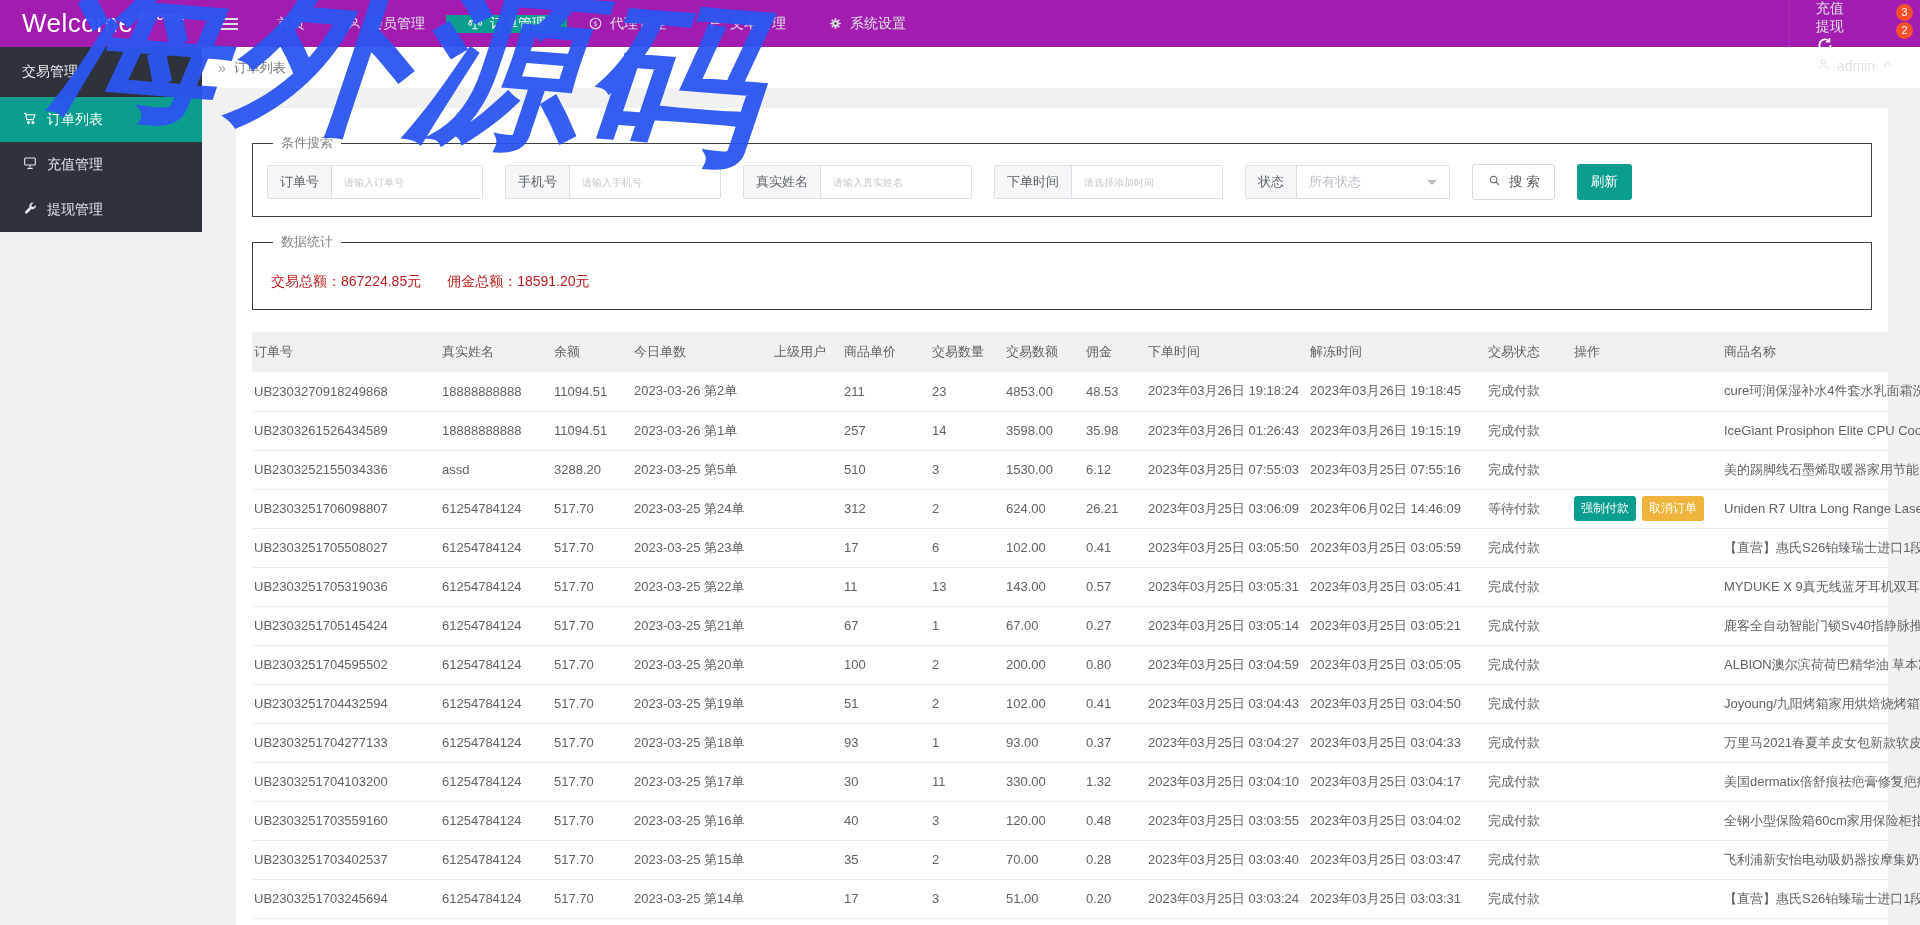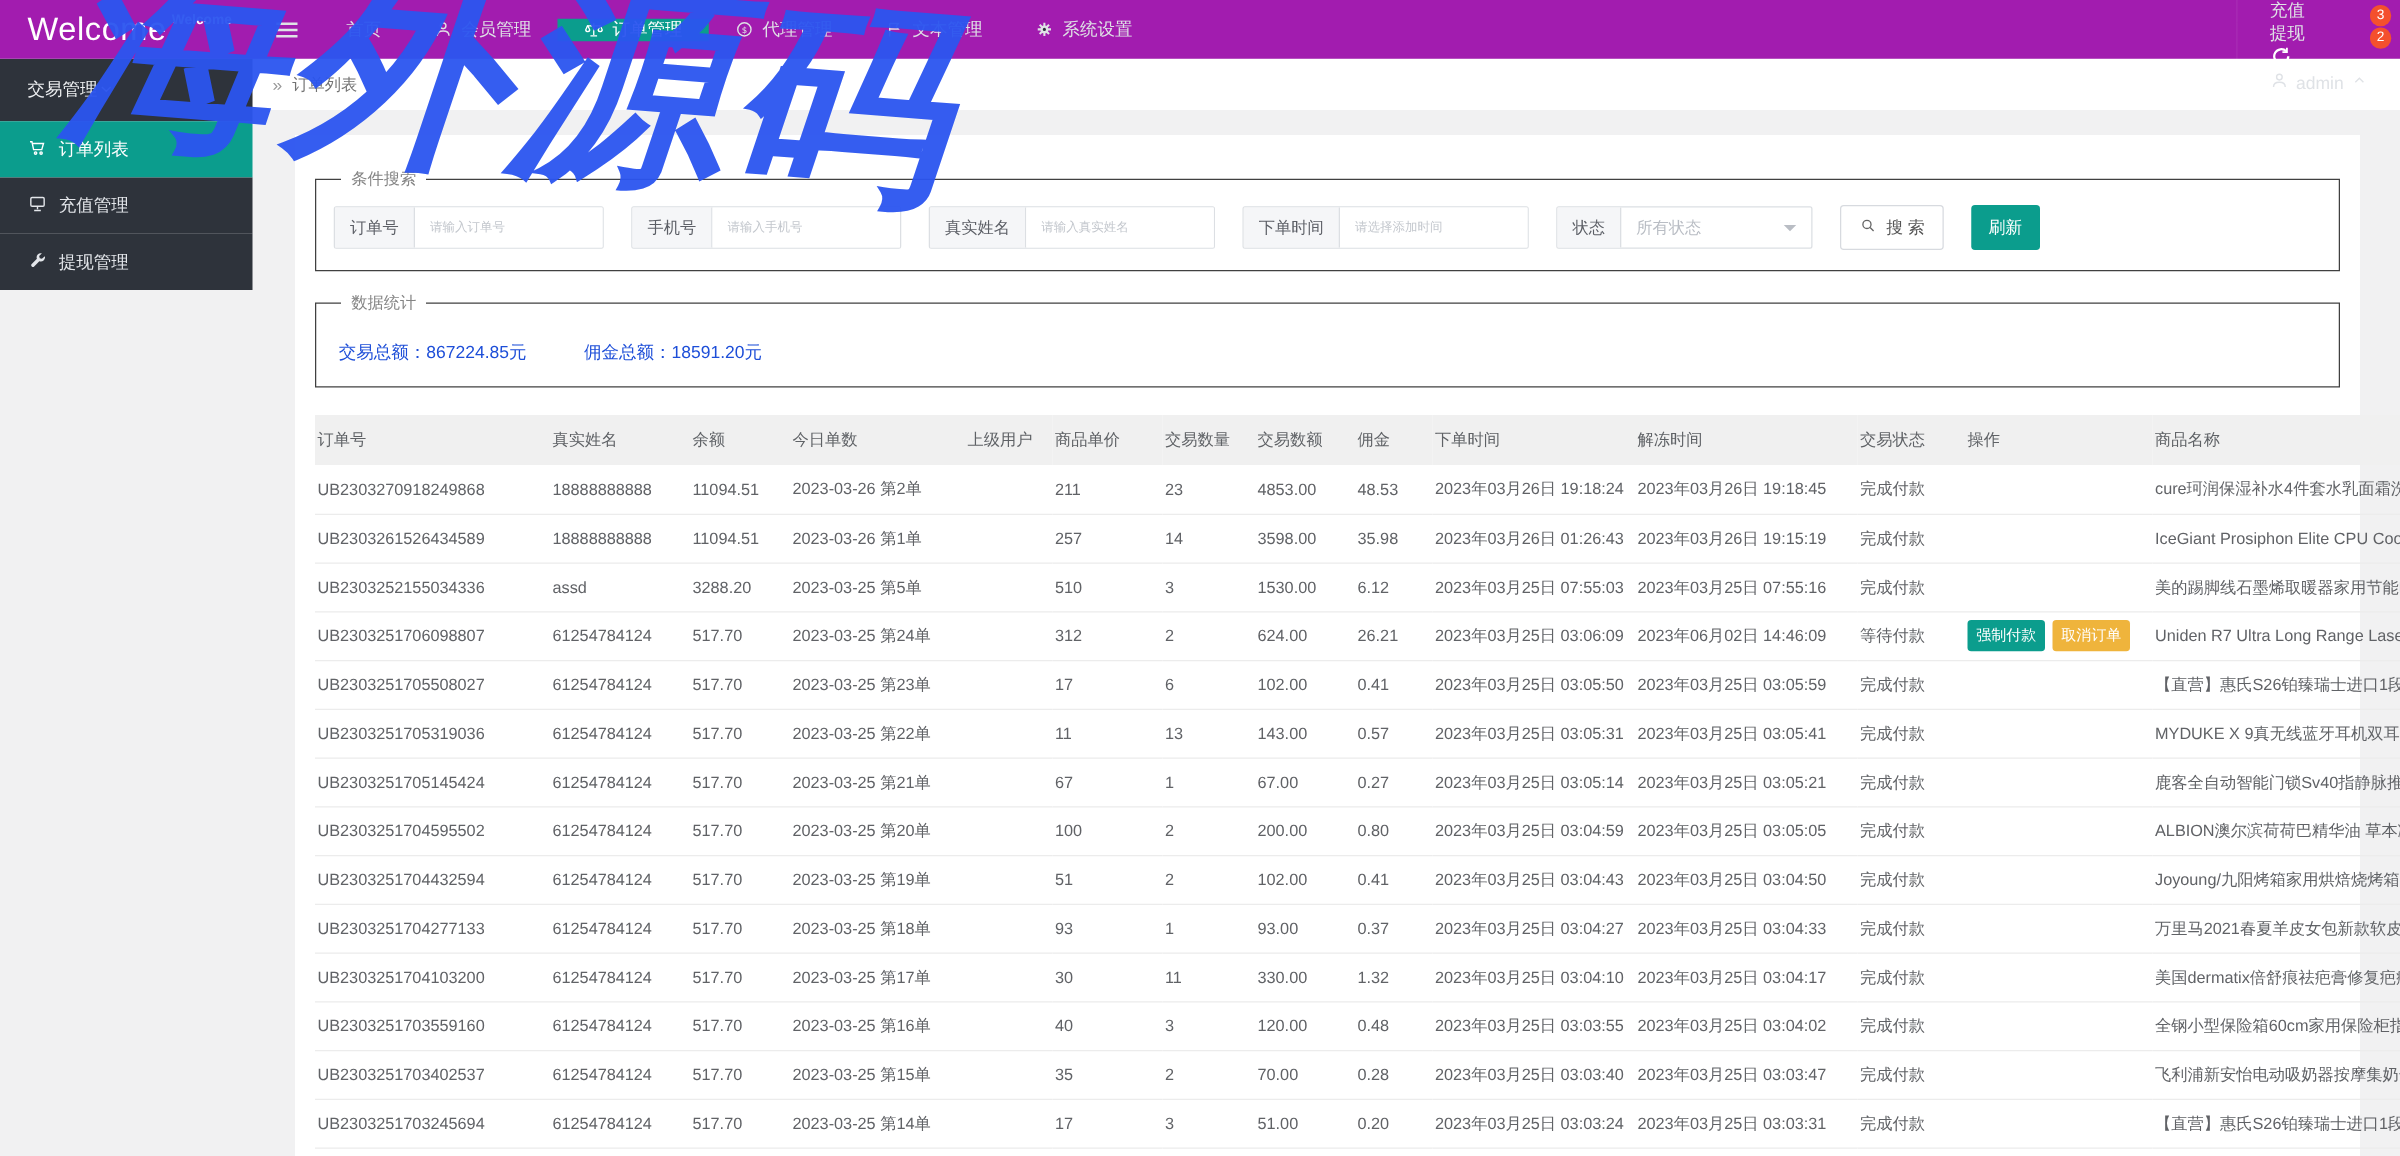--- a/index.html
+++ b/index.html
@@ -40,21 +40,21 @@
   .filter-row { display:flex; align-items:center; gap:22px; }
   .fgroup { display:flex; height:34px; border:1px solid #dcdfe3; border-radius:2px; background:#fff; }
   .flabel { background:#f5f6f8; border-right:1px solid #dcdfe3; display:flex; align-items:center; padding:0 12px; font-size:13px; color:#5c5f66; white-space:nowrap; }
   .fgroup input { border:none; outline:none; padding:0 12px; font-size:10px; width:150px; color:#be185d; }
   .fgroup input::placeholder { color:#c3c7cd; }
   .fselect { display:flex; align-items:center; justify-content:space-between; width:152px; padding:0 12px; font-size:13px; color:#b9bdc4; cursor:pointer; }
   .caret-down { width:0; height:0; border:5px solid transparent; border-top-color:#b9bdc4; margin-top:6px; }
   .btn-search { height:36px; display:flex; align-items:center; gap:7px; padding:0 14px; background:#fff;
                 border:1px solid #d7dadf; border-radius:3px; font-size:13.5px; color:#555; cursor:pointer; }
   .btn-refresh { height:36px; padding:0 14px; background:#0b9d8d; color:#fff; border:none; border-radius:3px; font-size:13.5px; cursor:pointer; }
-  .stats-row { display:flex; gap:46px; padding:10px 4px 2px 4px; font-size:14px; color:#1d4ed8; }
+  .stats-row { display:flex; gap:26px; padding:10px 4px 2px 4px; font-size:14px; color:#b91c1c; }
   
   table { border-collapse:collapse; table-layout:fixed; width:1720px; margin-top:22px; }
   thead th { background:#f0f0f0; height:40px; text-align:left; font-weight:400; font-size:13px; color:#5f6266; padding:0 8px 0 2px; white-space:nowrap; }
   tbody td { height:39px; border-bottom:1px solid #ececec; font-size:13px; color:#606266; white-space:nowrap; padding:0 8px 0 2px; }
   .btn-mini { display:inline-block; padding:4px 7px; border-radius:3px; color:#fff; font-size:12px; margin-right:6px; border:none; cursor:pointer; }
   .btn-force { background:#0b9d8d; }
   .btn-cancel { background:#efb43c; }
   
   .watermark { position:absolute; left:52px; top:-52px; z-index:99; pointer-events:none;
                font-family:"DejaVu Serif", serif; font-weight:bold; font-style:italic;

